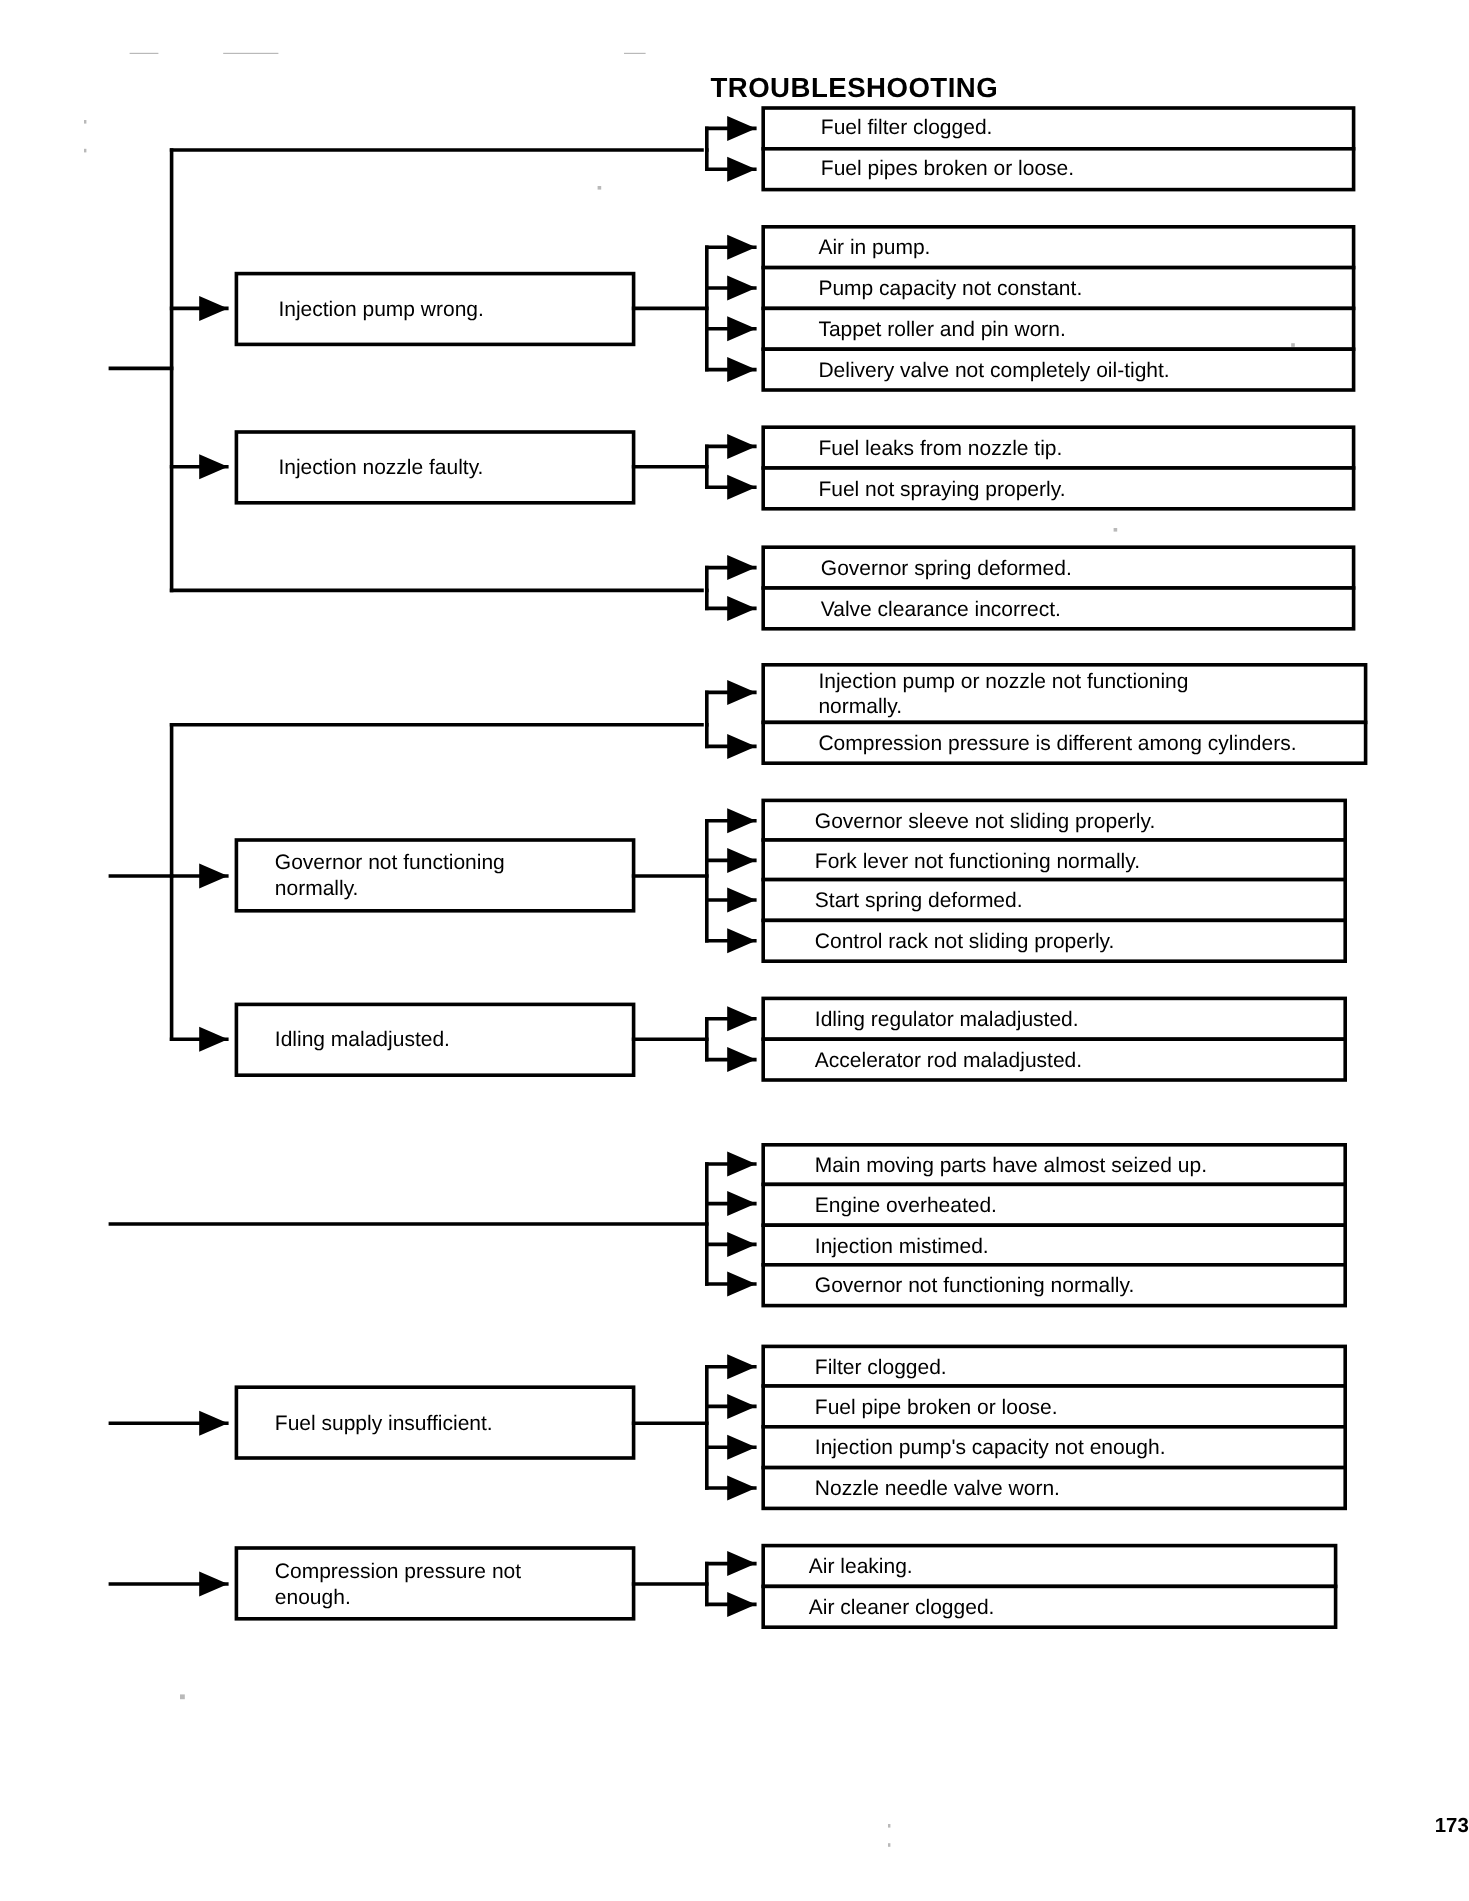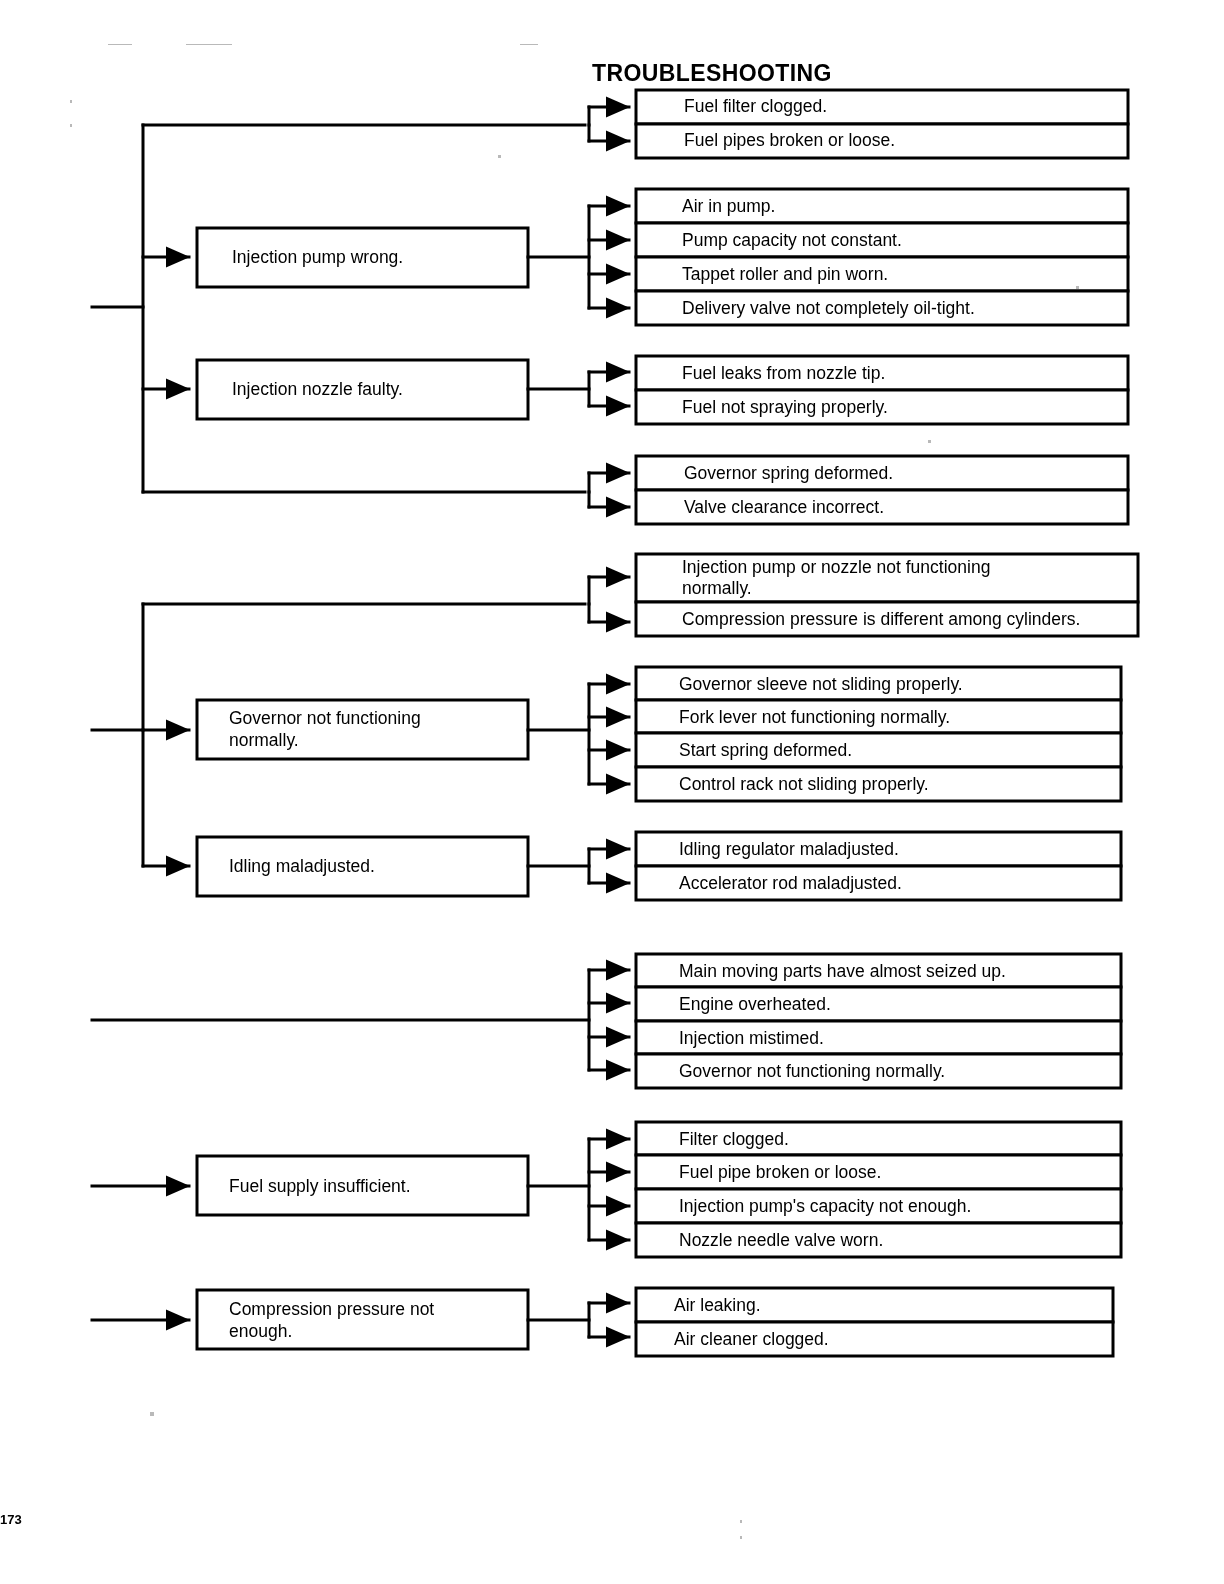--- a/index.html
+++ b/index.html
@@ -29,22 +29,22 @@
     font-size: 23px;
     font-weight: bold;
     letter-spacing: 0.4px;
     white-space: nowrap;
   }
   .page-number {
     position: absolute;
     left: 0;
     top: 1512px;
     width: 1224px;
-    text-align: left;
-    font-size: 13px;
+    text-align: right;
+    font-size: 17px;
     font-weight: bold;
   }
   svg.diagram {
     position: absolute;
     left: 0;
     top: 0;
     width: 1224px;
     height: 1584px;
   }
   .bx {

